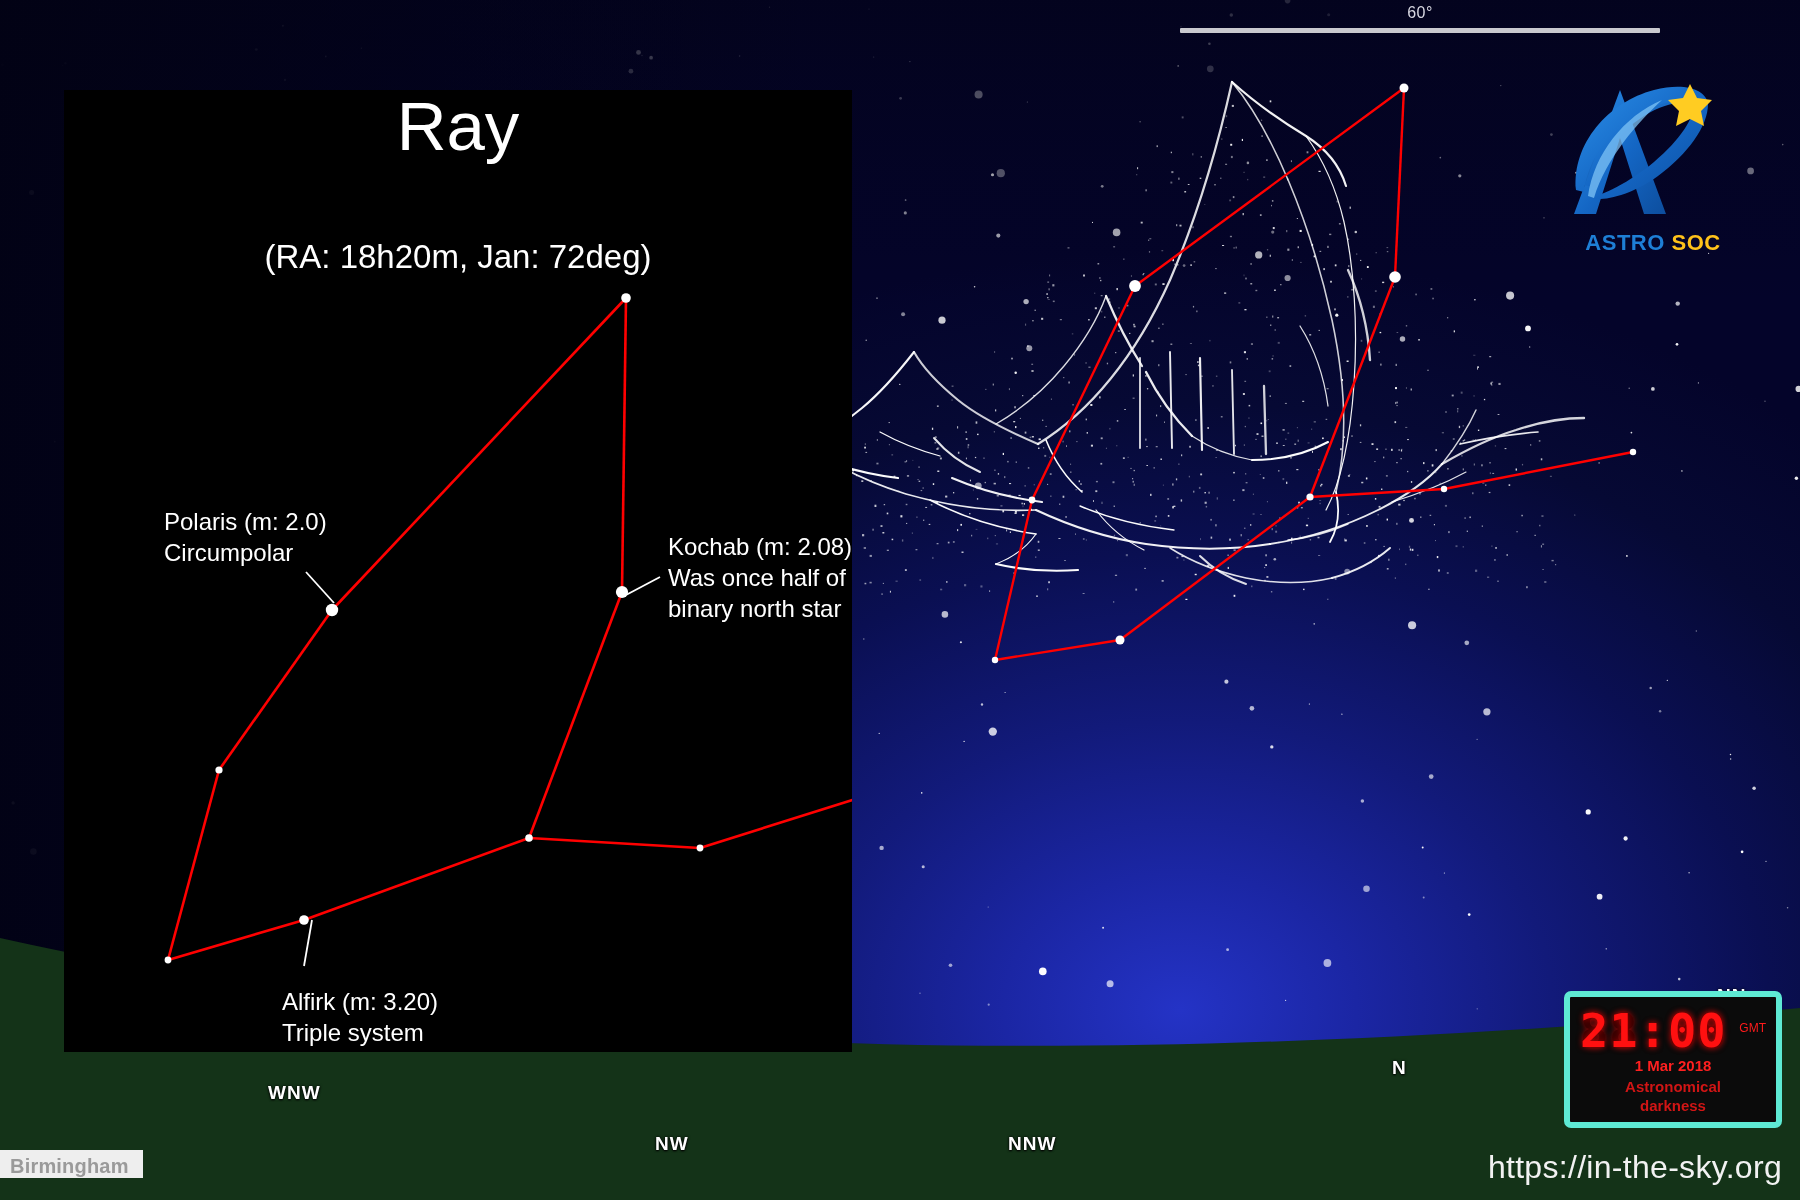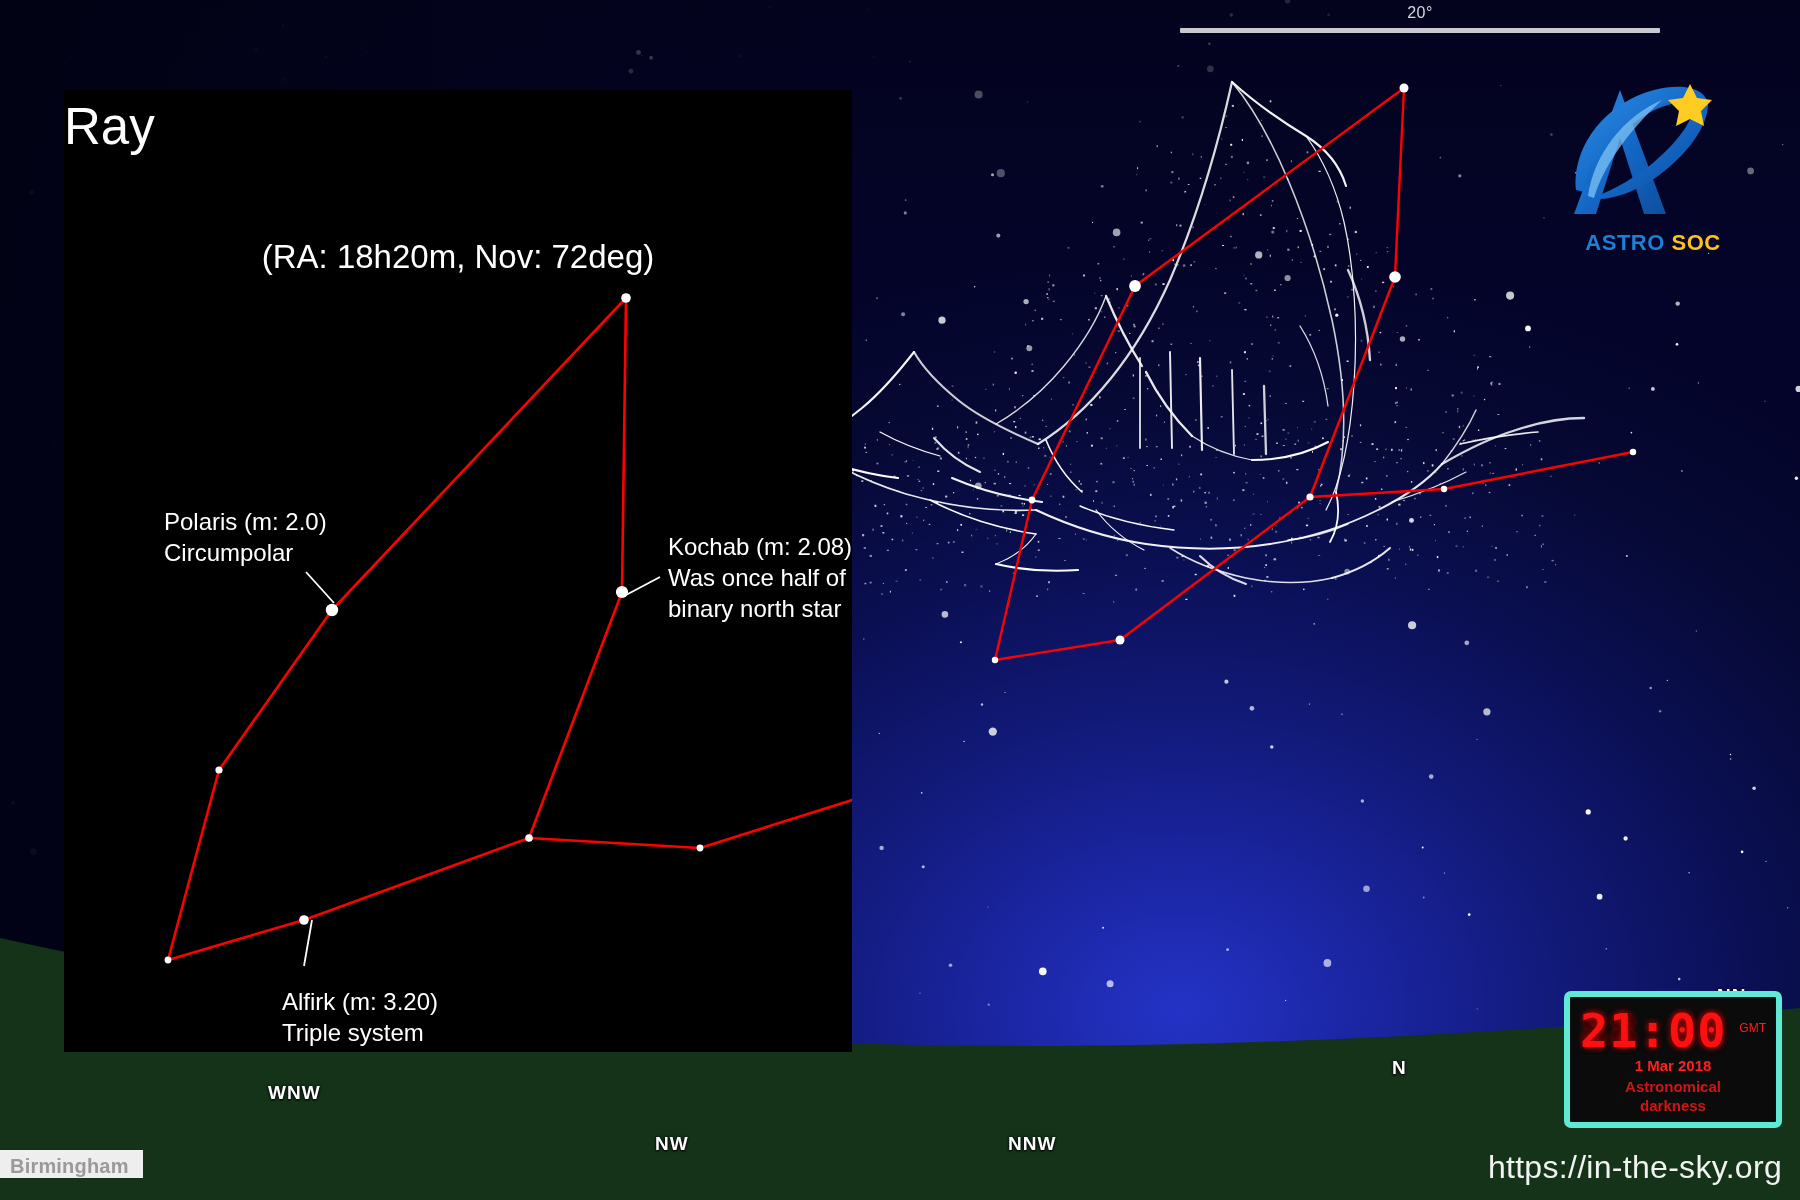--- a/index.html
+++ b/index.html
@@ -52,22 +52,22 @@
 
   
   .logo{position:absolute;right:52px;top:72px;width:190px;height:180px;}
   .logo-text{position:absolute;left:0;right:0;bottom:-4px;text-align:center;
       font-size:22px;font-weight:bold;letter-spacing:.5px;}
   .logo-text .a{color:#1e7fd6;text-align:center;}
   .logo-text .b{color:#ffc21a;}
 
   
   .inset{position:absolute;left:64px;top:90px;width:788px;height:962px;background:#000;}
-  .inset-title{position:absolute;left:0;right:0;top:8px;text-align:left;color:#fff;
-      font-size:51px;line-height:58px;}
+  .inset-title{position:absolute;left:0;right:0;top:8px;text-align:center;color:#fff;
+      font-size:69px;line-height:58px;}
   .inset-sub{position:absolute;left:0;right:0;top:148px;text-align:center;color:#fff;
       font-size:33px;}
   .inset svg{position:absolute;inset:0;}
   .ann{fill:#ffffff;font-size:24px;font-family:"Liberation Sans",sans-serif;}
 </style>
 </head>
 <body>
 
 <div id="stage">
 
@@ -1045,21 +1045,21 @@
         <circle cx="1395" cy="277" r="5.8"></circle>
         <circle cx="1032" cy="500" r="3.4"></circle>
         <circle cx="995" cy="660" r="3.2"></circle>
         <circle cx="1120" cy="640" r="4.5"></circle>
         <circle cx="1310" cy="497" r="3.6"></circle>
         <circle cx="1444" cy="489" r="3.2"></circle>
         <circle cx="1633" cy="452" r="3.2"></circle>
       </g>
     </svg>
 
-  <div class="scalebar-label">20°</div>
+  <div class="scalebar-label">60°</div>
   <div class="scalebar"></div>
 
   <div class="ground">
     <svg width="1800" height="380" viewBox="0 0 1800 380">
       <path d="M0,118 C420,210 900,268 1800,188 L1800,380 L0,380 Z" fill="#143318"></path>
     </svg>
   </div>
 
   <div class="dir" style="left:268px;top:1075px;margin-top:7px;">WNW</div>
   <div class="dir" style="left:655px;top:1133px;">NW</div>
@@ -1096,21 +1096,21 @@
       <path d="M30 124 C36 82 66 44 104 28 C80 50 48 86 36 126 Z" fill="#7ec3f5" opacity=".75"></path>
       <path d="M132 12 l7 14 15 2 -11 11 3 15 -14 -7 -14 7 3 -15 -11 -11 15 -2 z" fill="#ffcc22"></path>
     </svg>
     <div class="logo-text">
       <span class="a">ASTRO</span><span>&nbsp;</span><span class="b">SOC</span>
     </div>
   </div>
 
   <div class="inset">
     <div class="inset-title">Ray</div>
-    <div class="inset-sub">(RA: 18h20m, Nov: 72deg)</div>
+    <div class="inset-sub">(RA: 18h20m, Jan: 72deg)</div>
     <svg id="inset-svg" viewBox="0 0 788 962">
         <g stroke="#ff0000" stroke-width="2.6" fill="none">
           <line x1="562" y1="208" x2="268" y2="520"></line>
           <line x1="562" y1="208" x2="558" y2="502"></line>
           <line x1="268" y1="520" x2="155" y2="680"></line>
           <line x1="155" y1="680" x2="104" y2="870"></line>
           <line x1="104" y1="870" x2="240" y2="830"></line>
           <line x1="240" y1="830" x2="465" y2="748"></line>
           <line x1="558" y1="502" x2="465" y2="748"></line>
           <line x1="465" y1="748" x2="636" y2="758"></line>

